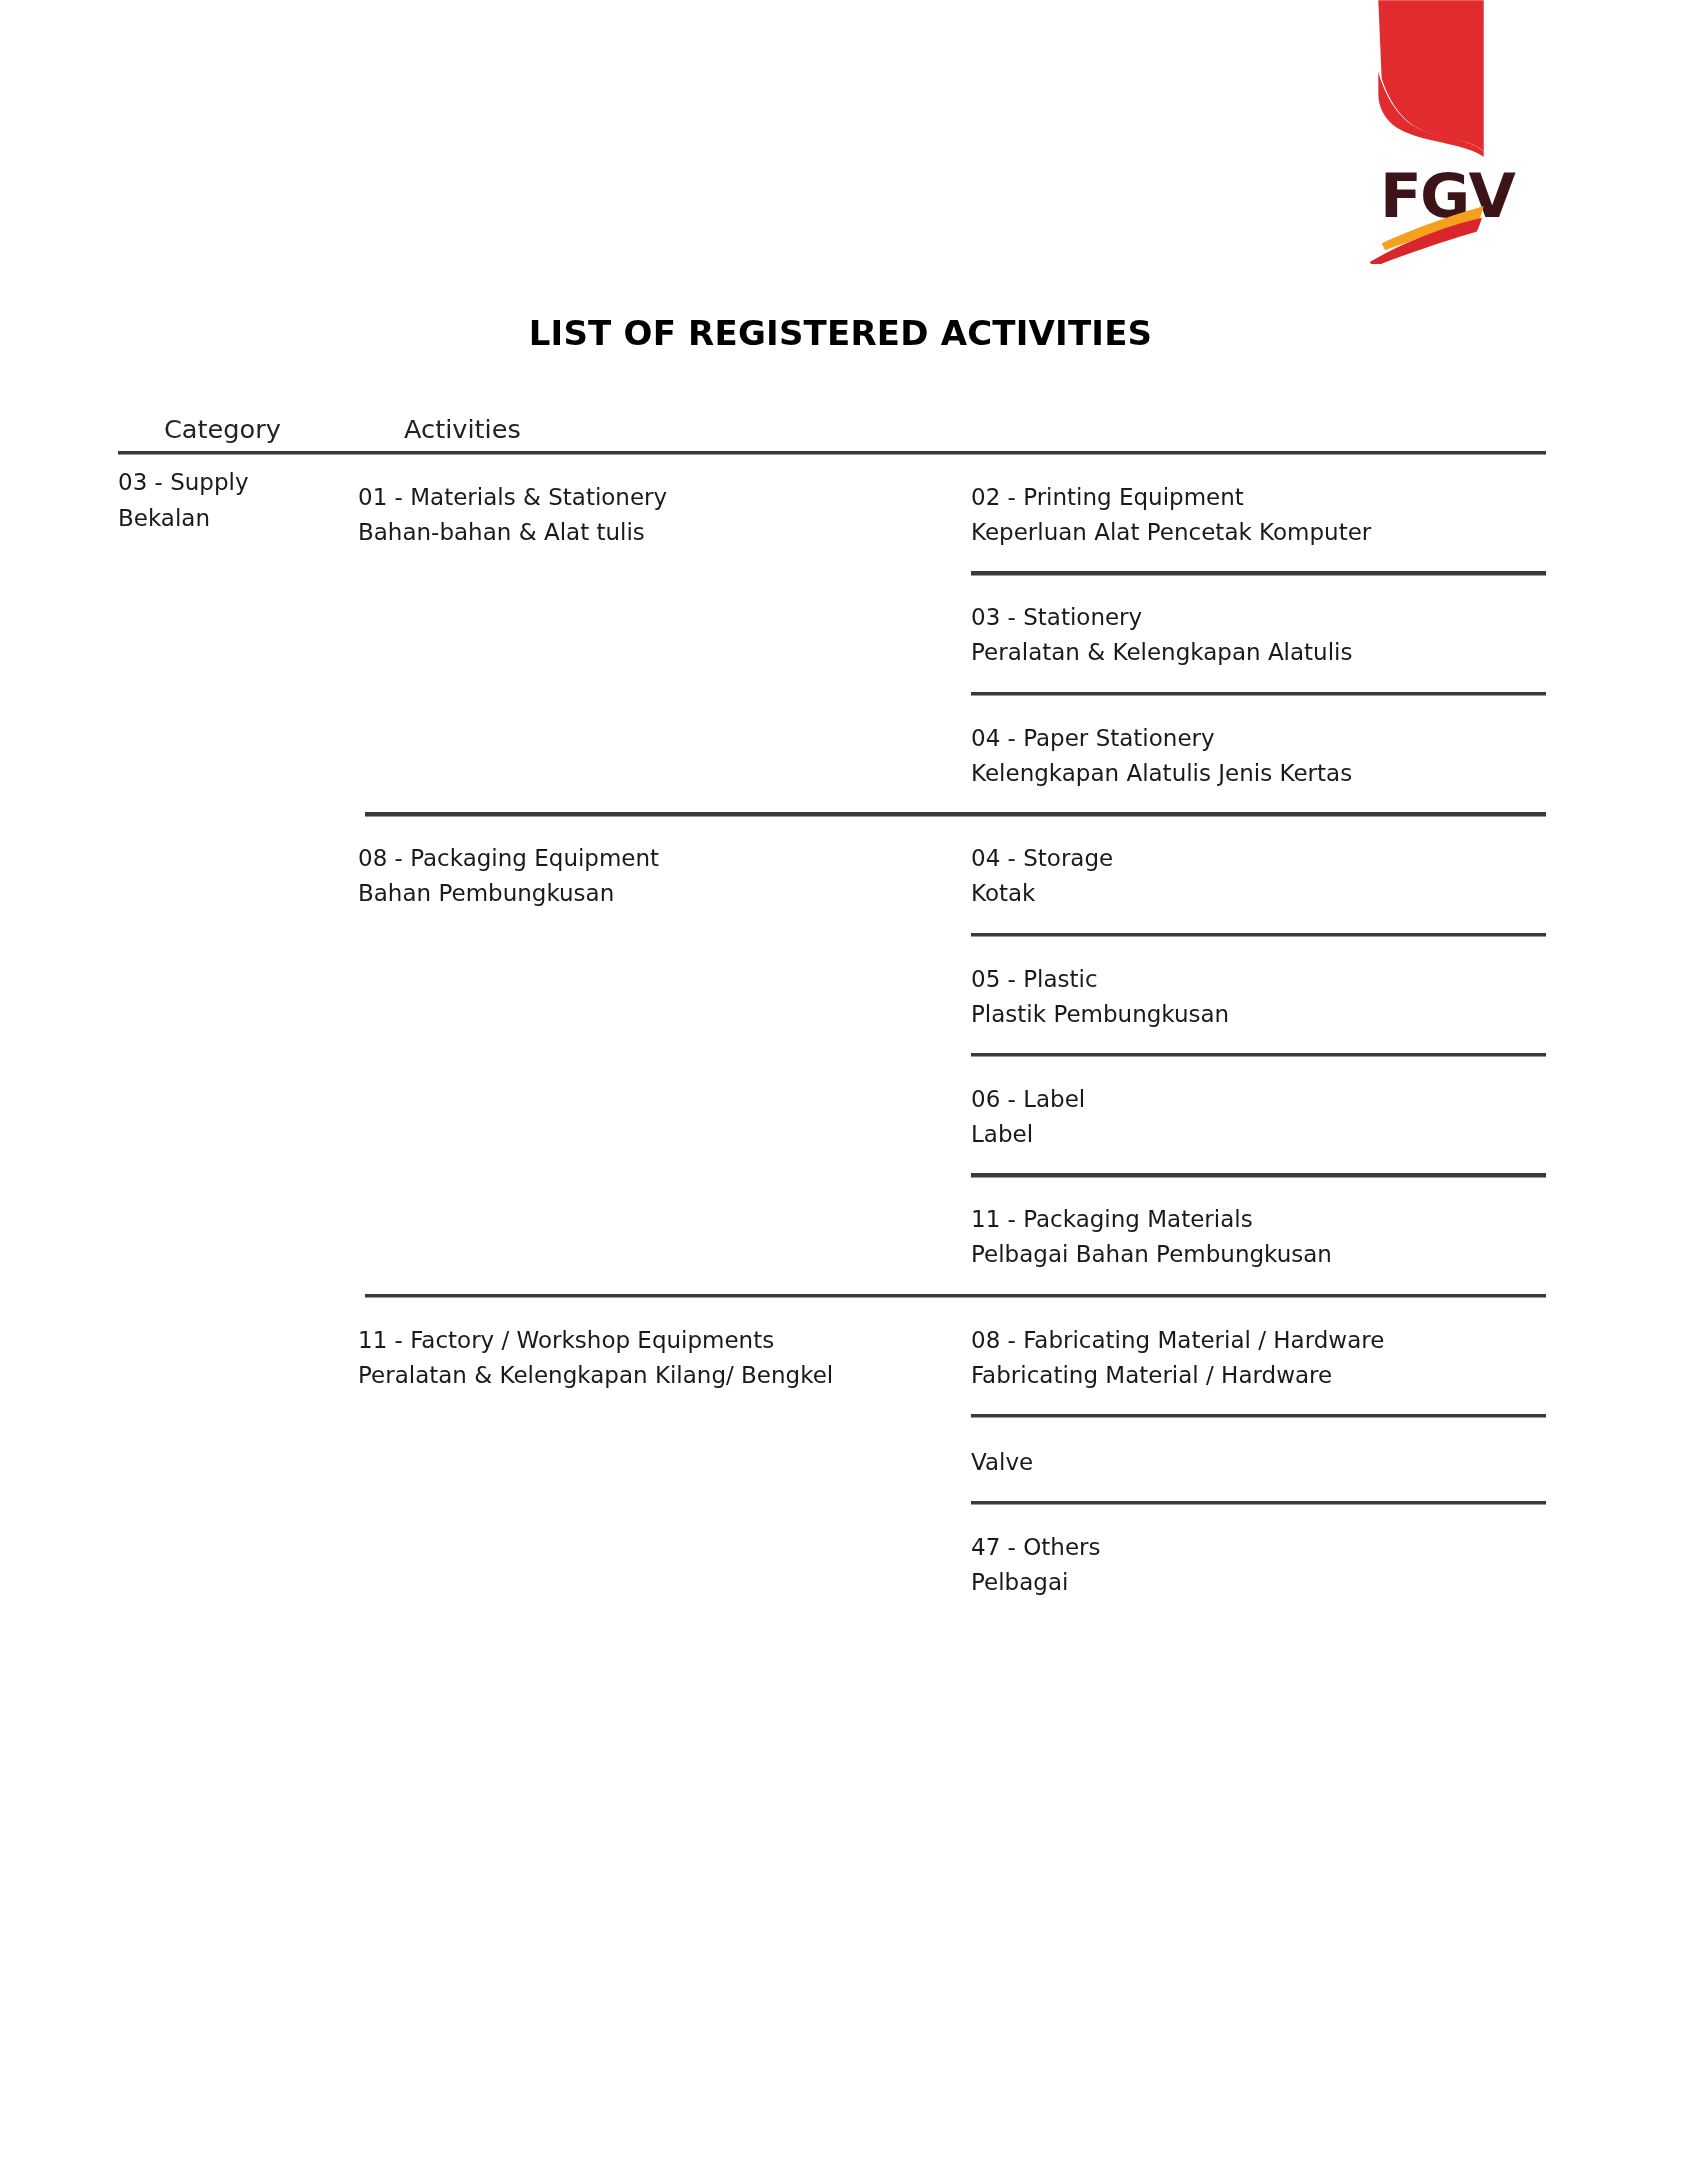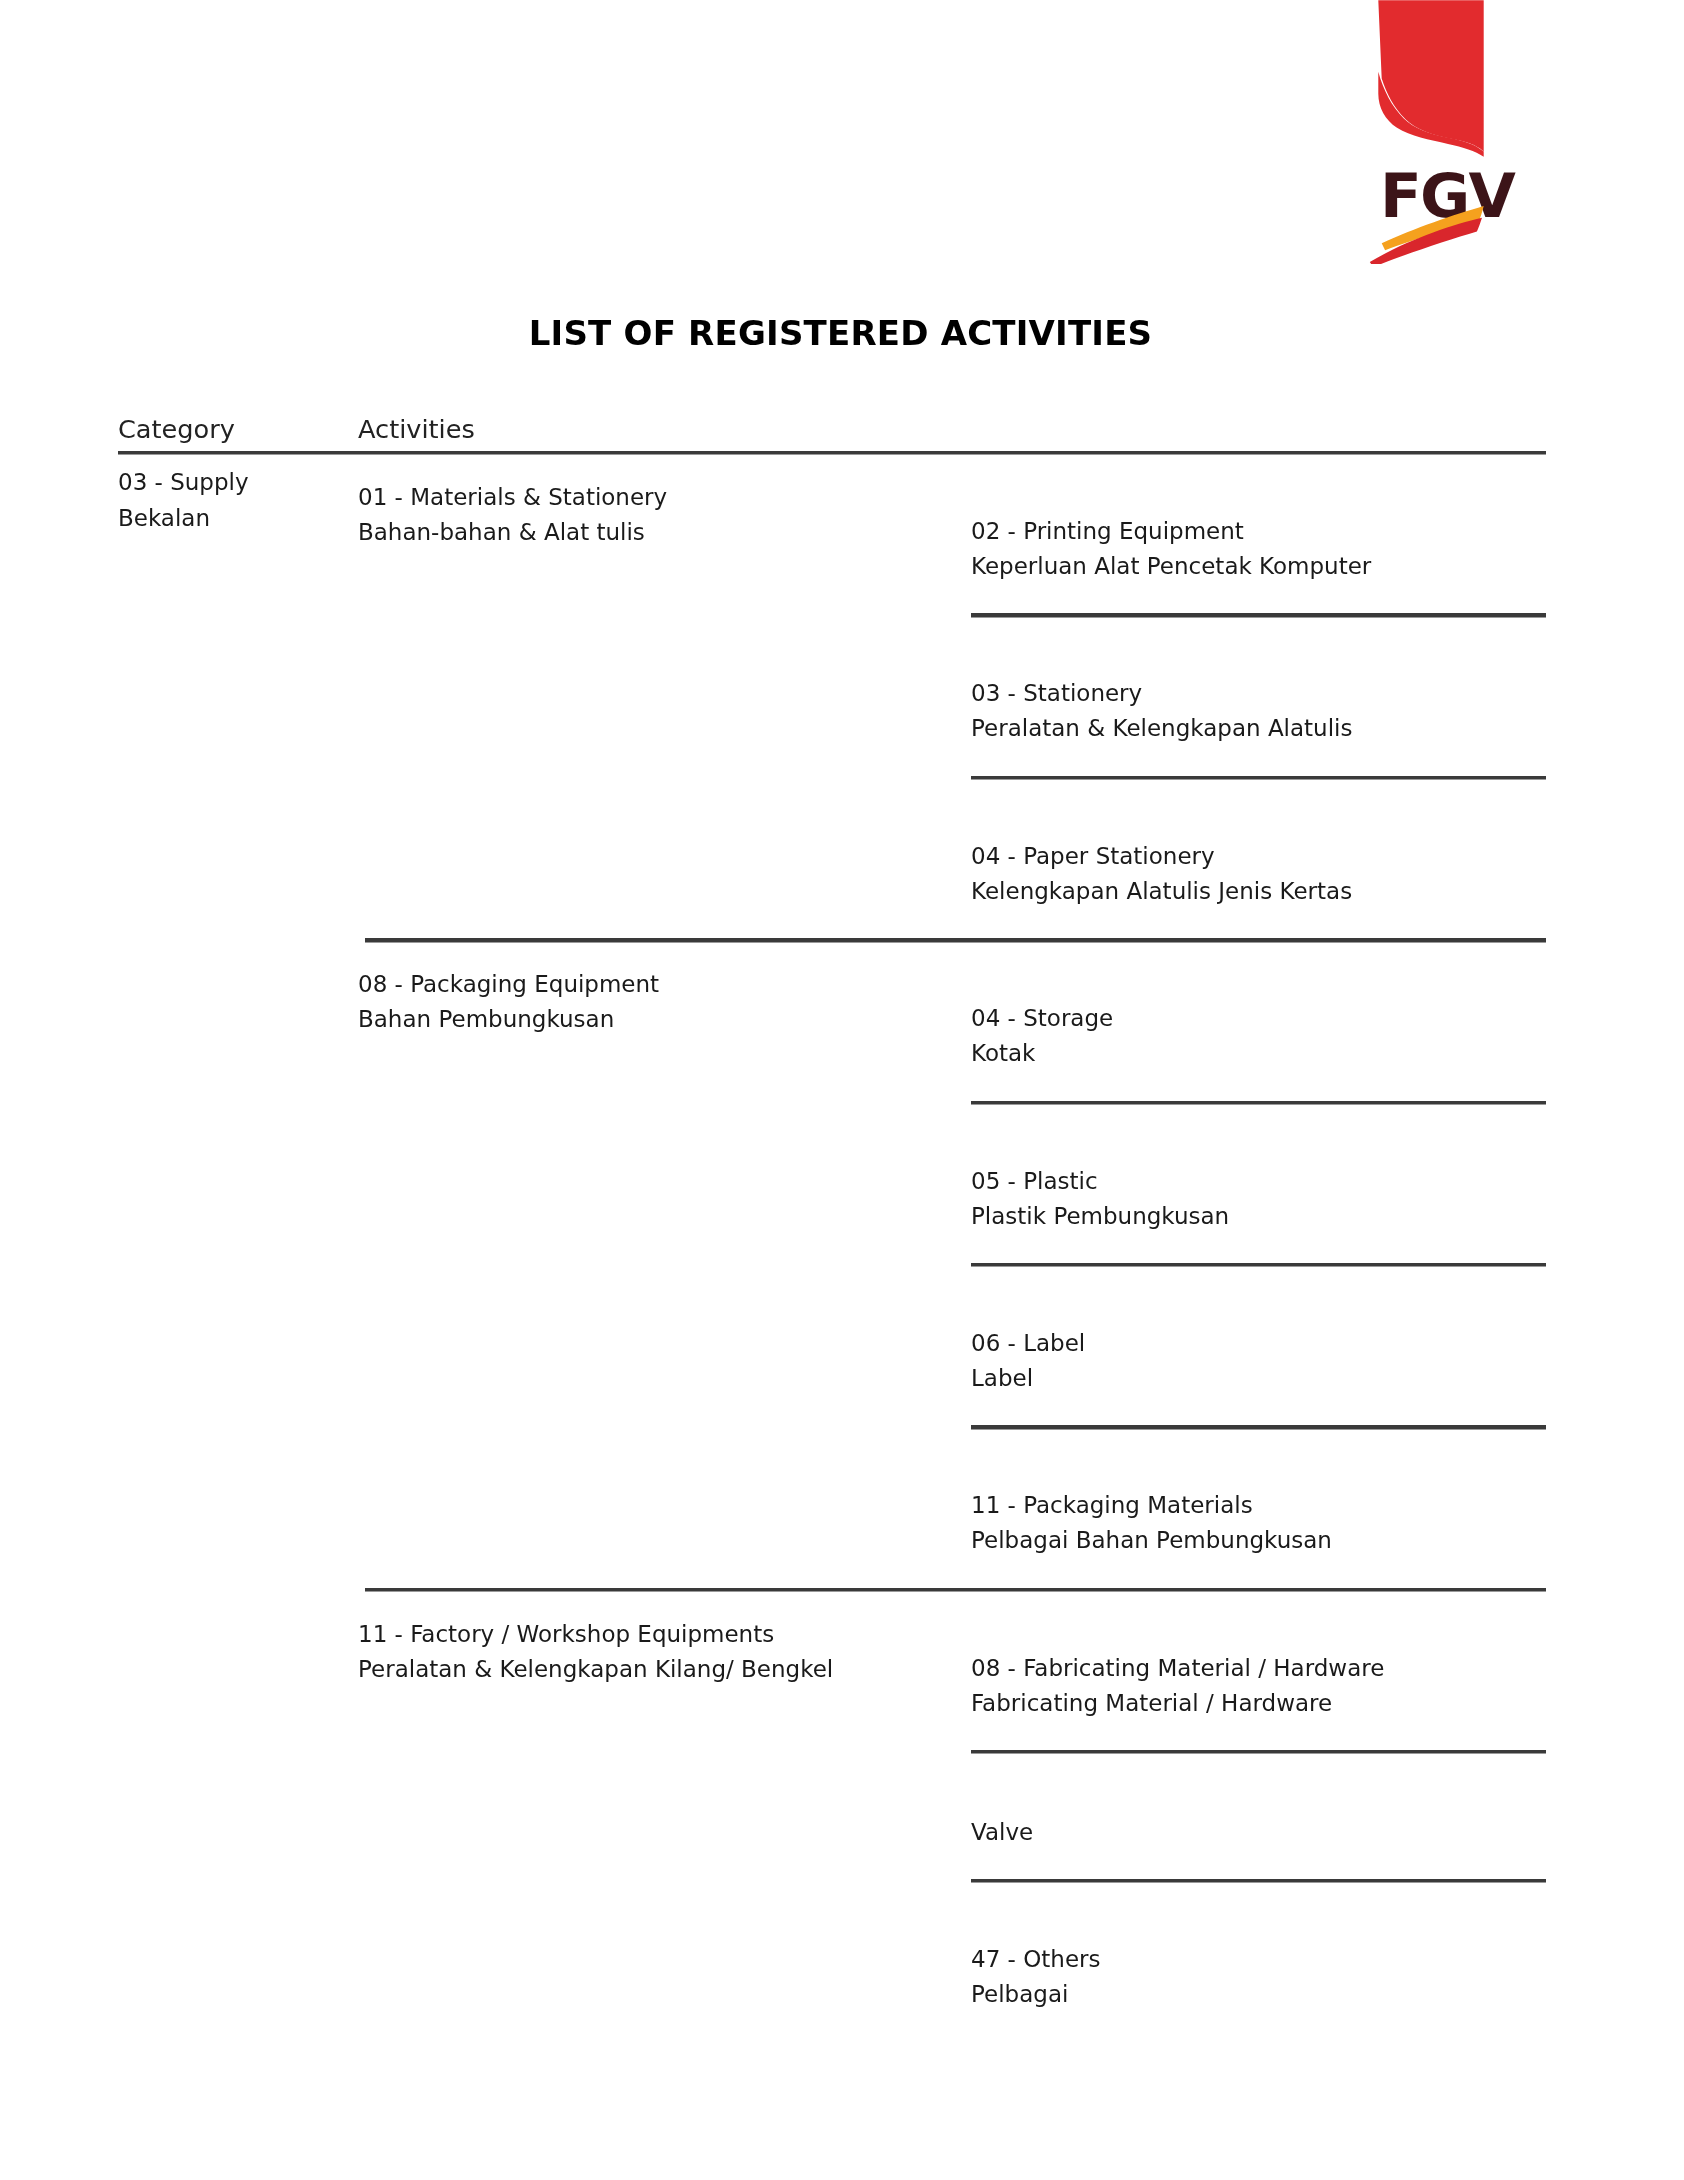--- a/index.html
+++ b/index.html
@@ -43,20 +43,21 @@
   .table {
     position: absolute;
     left: 118px;
     top: 414px;
     width: 1428px;
   }
 
   .row {
     display: flex;
     align-items: flex-end;
+    margin-left: 46px;
   }
 
   .col-cat   { width: 240px; flex: 0 0 240px; box-sizing: border-box; }
   .col-sub   { width: 613px; flex: 0 0 613px; box-sizing: border-box; padding-right: 17px; }
   .col-act   { flex: 1 1 auto; box-sizing: border-box; }
 
   
   .header-row { padding-bottom: 5.1px; }
   .header-cell {
     font-size: 25.6px;
@@ -93,25 +94,24 @@
     padding-top: 25.6px;
     font-size: 23px;
     line-height: 1.45;
     color: #1a1a1a;
   }
 
   .act-list { flex: 1 1 auto; }
 
   .act-item {
     padding-top: 25.6px;
-    padding-bottom: 30px;
+    padding-bottom: 22px;
     font-size: 23px;
     line-height: 1.45;
     color: #1a1a1a;
-    margin-top: 34px;
   }
   .act-rule {
     height: 3.4px;
     background: #3a3a3a;
     border-bottom: 0.9px solid #9a9a9a;
     width: 100%;
   }
 
   .line { display: block; white-space: pre; }
   .line.two { margin-top: 1.7px; }

